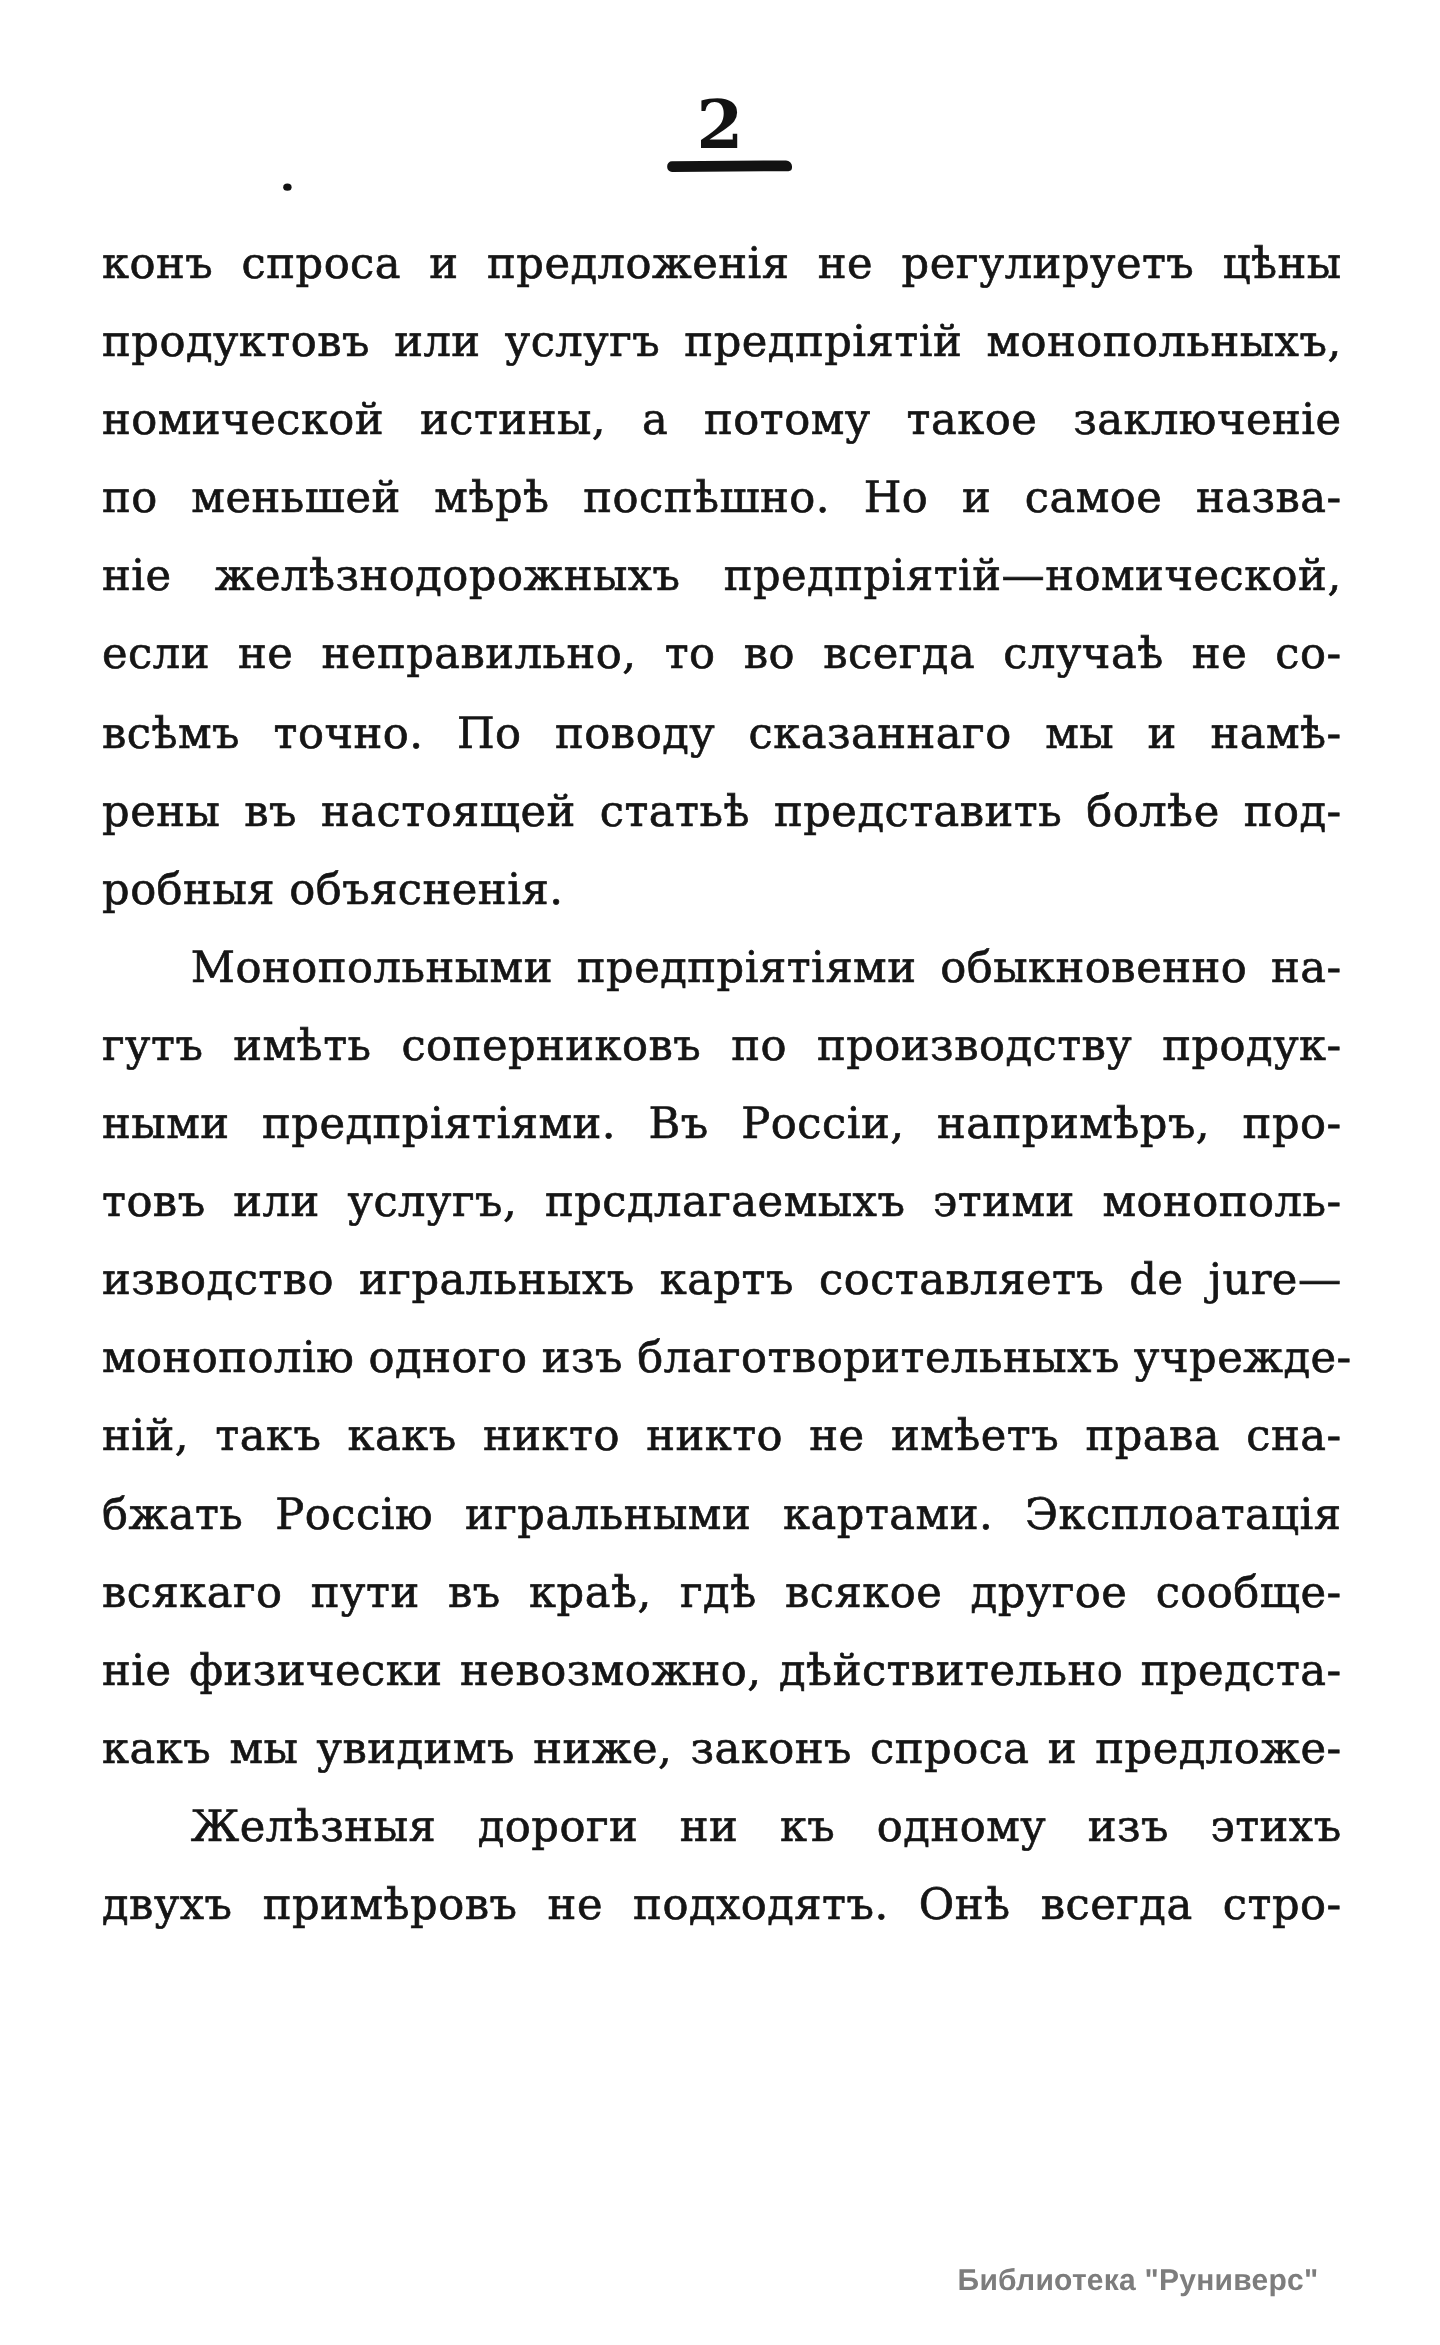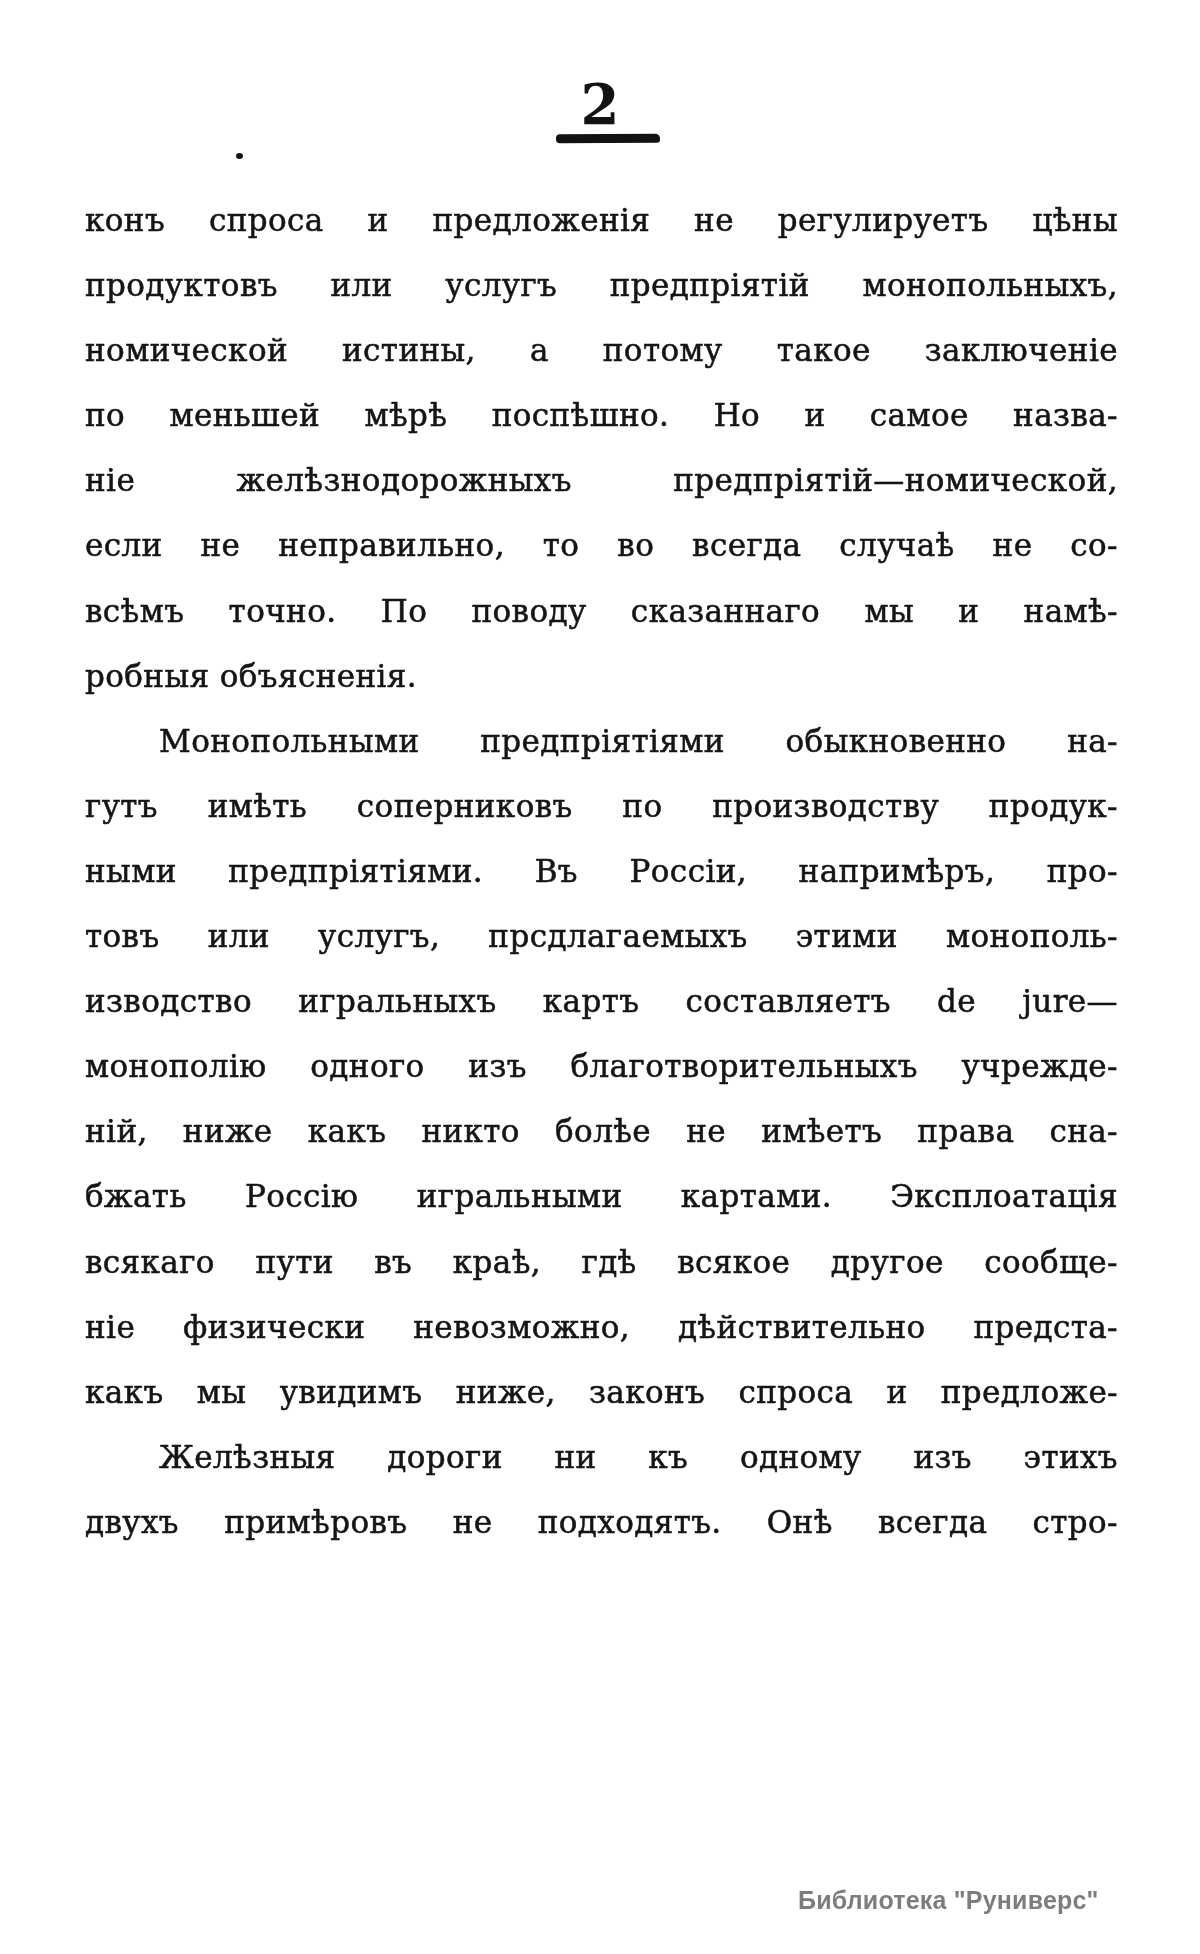--- a/index.html
+++ b/index.html
@@ -47,21 +47,21 @@
   }
   .body-text {
     position: absolute;
     top: 188px;
     left: 85px;
     width: 1033px;
     color: #151515;
   }
   .line {
     height: 65.1px;
-    font-size: 31px;
+    font-size: 36px;
     line-height: 65.1px;
     white-space: nowrap;
     text-align: justify;
     text-align-last: justify;
     letter-spacing: 0.4px;
     -webkit-text-stroke: 0.55px currentColor;
   }
   .line.indent {
     padding-left: 74px;
     box-sizing: border-box;
@@ -93,28 +93,29 @@
   <div class="ink-dot"></div>
 
   <div class="body-text">
     <div class="line">конъ спроса и предложенія не регулируетъ цѣны</div>
     <div class="line">продуктовъ или услугъ предпріятій монопольныхъ,</div>
     <div class="line">номической истины, а потому такое заключеніе</div>
     <div class="line">по меньшей мѣрѣ поспѣшно. Но и самое назва-</div>
     <div class="line">ніе желѣзнодорожныхъ предпріятій—номической,</div>
     <div class="line">если не неправильно, то во всегда случаѣ не со-</div>
     <div class="line">всѣмъ точно. По поводу сказаннаго мы и намѣ-</div>
+    <div class="line">рены въ настоящей статьѣ представить болѣе под-</div>
     <div class="line no-just">робныя объясненія.</div>
     <div class="line indent">Монопольными предпріятіями обыкновенно на-</div>
     <div class="line">гутъ имѣть соперниковъ по производству продук-</div>
     <div class="line">ными предпріятіями. Въ Россіи, напримѣръ, про-</div>
     <div class="line">товъ или услугъ, прсдлагаемыхъ этими монополь-</div>
     <div class="line">изводство игральныхъ картъ составляетъ de jure—</div>
     <div class="line">монополію одного изъ благотворительныхъ учрежде-</div>
-    <div class="line">ній, ниже какъ никто болѣе не имѣетъ права сна-</div>
+    <div class="line">ній, такъ какъ никто никто не имѣетъ права сна-</div>
     <div class="line">бжать Россію игральными картами. Эксплоатація</div>
     <div class="line">всякаго пути въ краѣ, гдѣ всякое другое сообще-</div>
     <div class="line">ніе физически невозможно, дѣйствительно предста-</div>
     <div class="line">какъ мы увидимъ ниже, законъ спроса и предложе-</div>
     <div class="line indent">Желѣзныя дороги ни къ одному изъ этихъ</div>
     <div class="line">двухъ примѣровъ не подходятъ. Онѣ всегда стро-</div>
   </div>
 
   <div class="watermark">Библиотека "Руниверс"</div>
 

